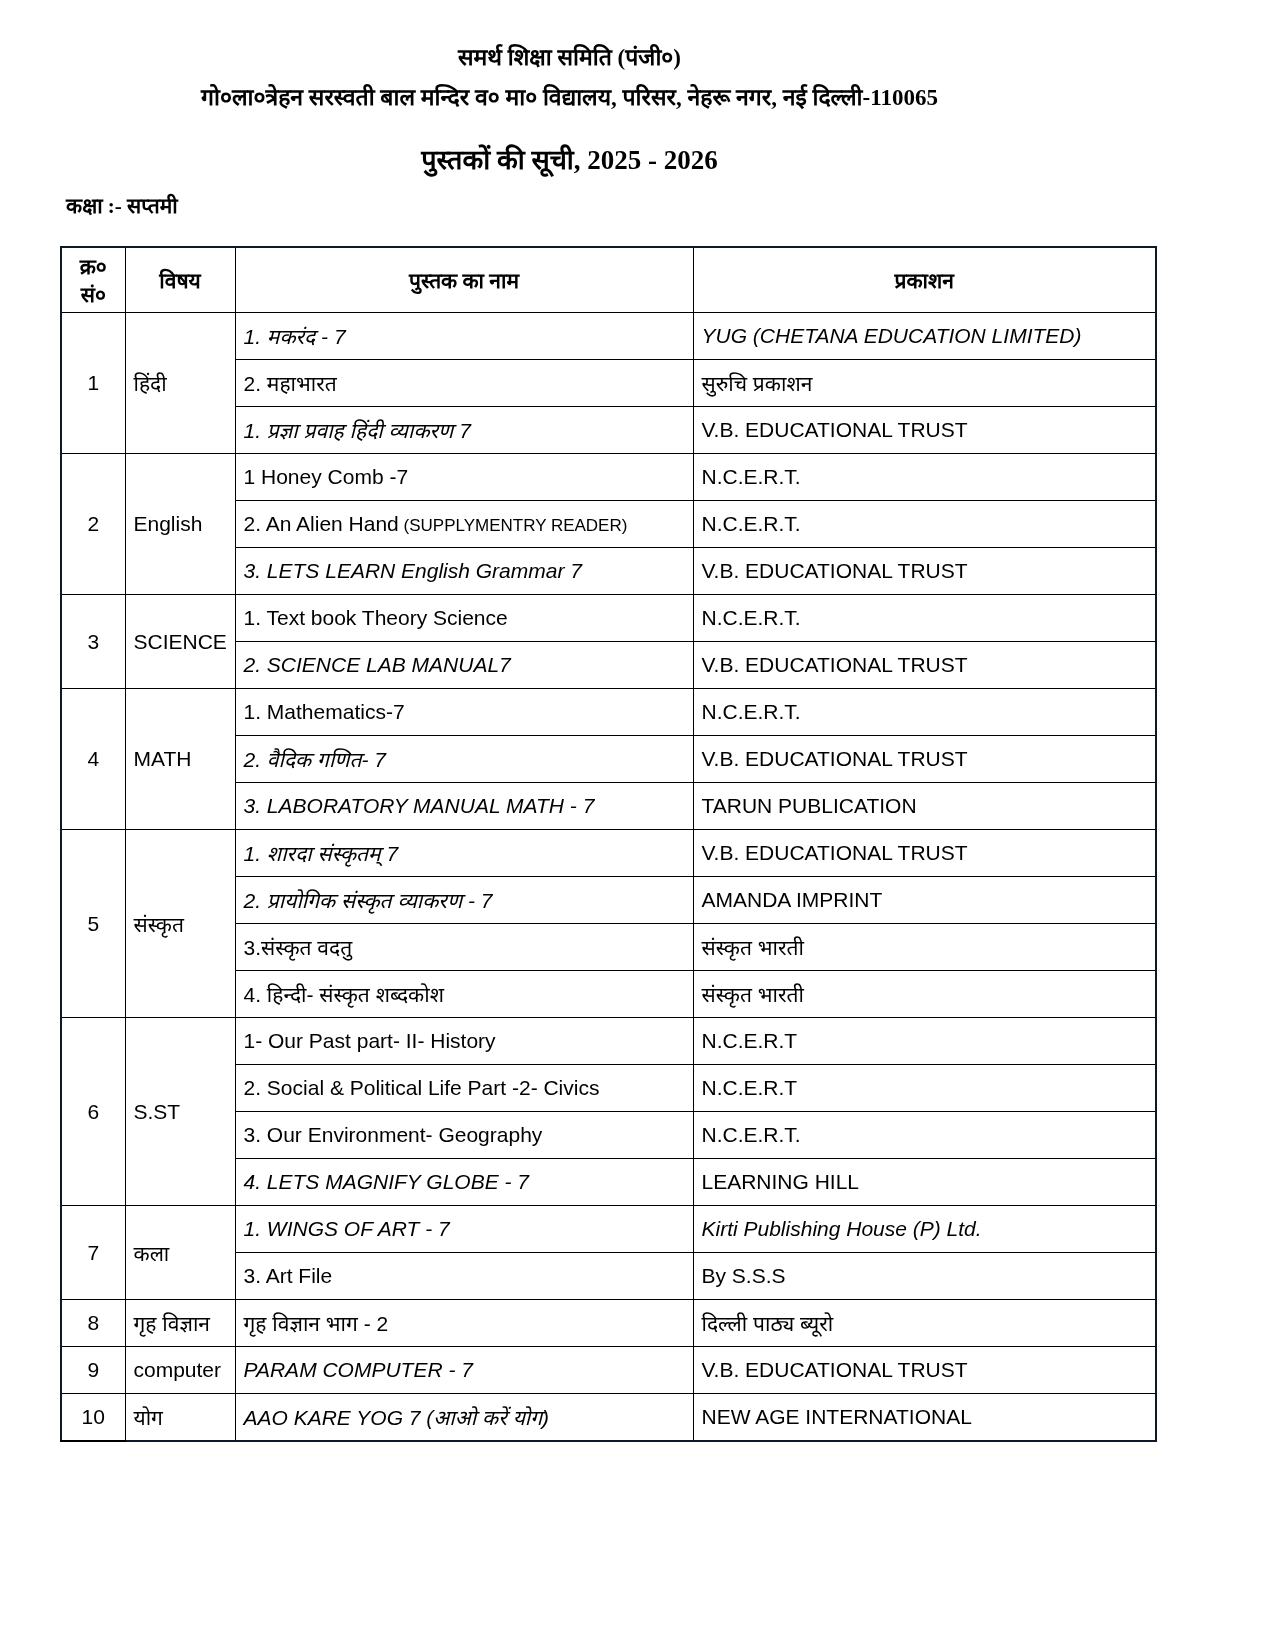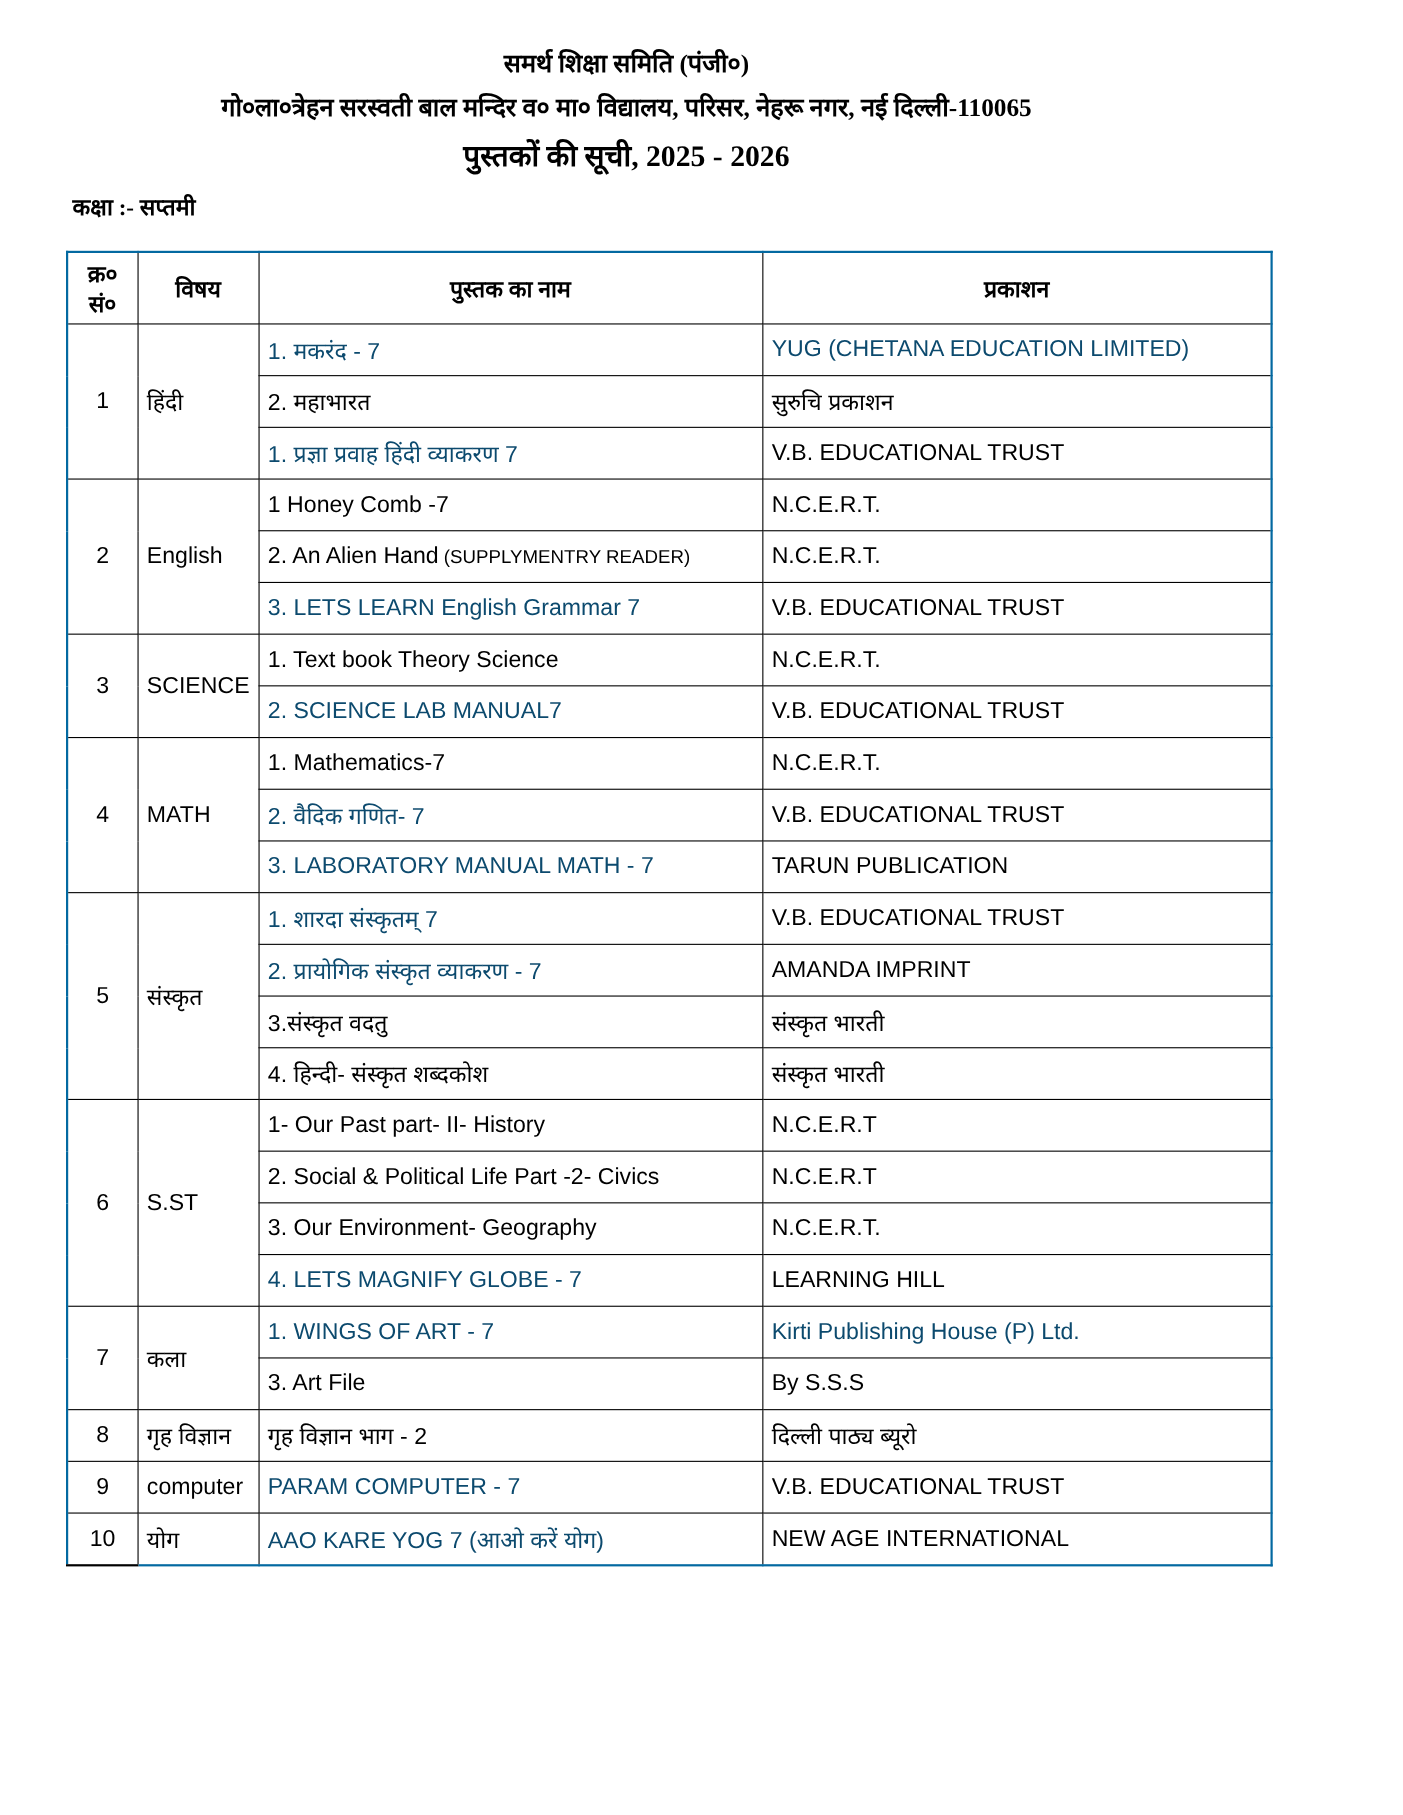--- a/index.html
+++ b/index.html
@@ -23,37 +23,37 @@
     text-align: center;
     font-family: "Liberation Serif", serif;
     font-weight: bold;
   }
   .hdr-line1 {
     font-size: 23px;
     margin-bottom: 8px;
   }
   .hdr-line2 {
     font-size: 23px;
-    margin-bottom: 10px;
+    margin-bottom: 28px;
   }
   .hdr-line3 {
     font-size: 27px;
     margin-bottom: 14px;
   }
   .klass {
     font-family: "Liberation Serif", serif;
     font-weight: bold;
     font-size: 21px;
     margin: 0 0 6px 6px;
   }
   table.booklist {
     border-collapse: collapse;
     table-layout: fixed;
     width: 1095px;
-    border: 2px solid #0369a1;
+    border: 2px solid #0f172a;
     margin-top: 27px;
   }
   table.booklist td, table.booklist th {
     border: 1px solid #000;
     padding: 4px 8px;
     vertical-align: middle;
     font-size: 21px;
     font-family: "Liberation Sans", sans-serif;
     font-weight: normal;
   }
@@ -75,21 +75,21 @@
   }
   td.subj {
     font-size: 21px;
   }
   td.book, td.pub {
     text-align: left;
   }
   tr.rowline td { height: 38px; }
 
   .devan { font-family: "Liberation Serif", serif; }
-  .red { color: #0c4a6e; }
+  .red { color: #000000; font-style: italic; }
   .serif { font-family: "Liberation Serif", serif; }
   .small { font-size: 17px; text-align: center; }
   .sz19 { font-size: 19px; }
   .thickbot { border-bottom: 2px solid #000 !important; }
 </style>
 </head>
 <body>
 
 <div class="page">
 

